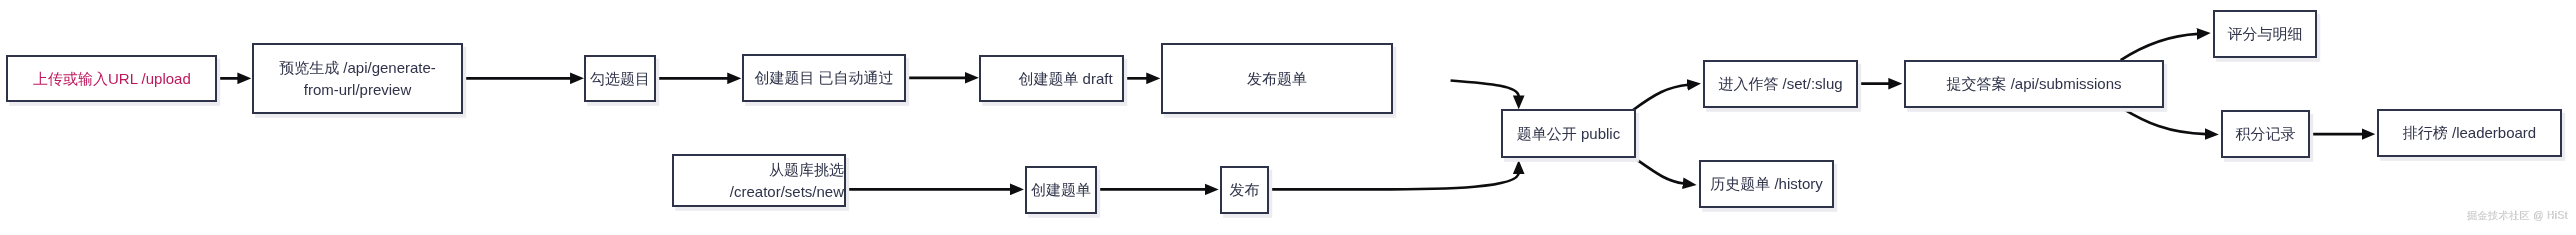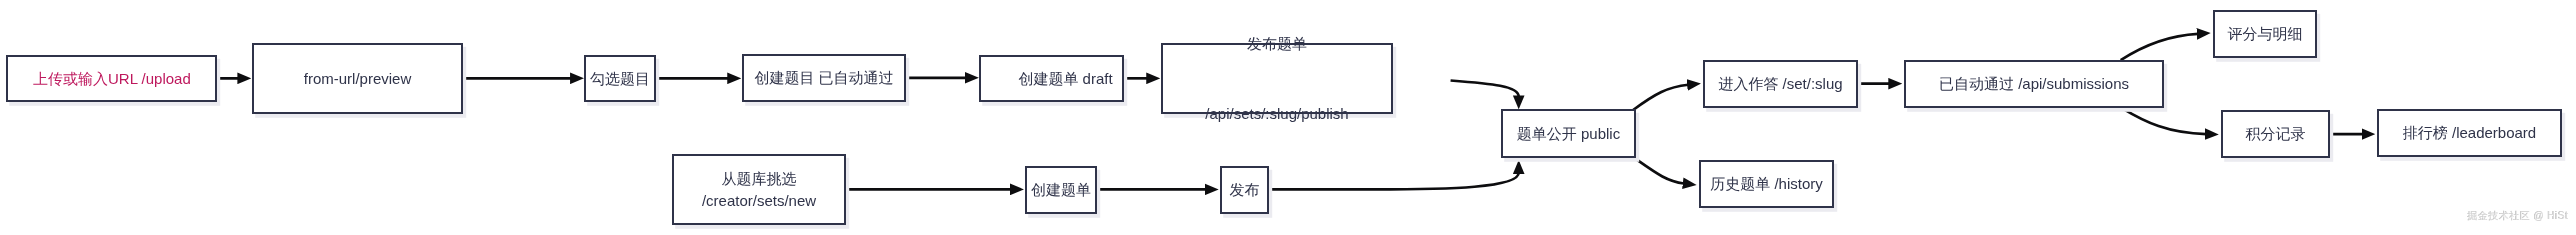--- a/index.html
+++ b/index.html
@@ -74,54 +74,54 @@
         <path d="M 3955 202 C 3998 228 4040 248 4111 250" fill="none" stroke="#0d0d0f" stroke-width="5" marker-end="url(#arrowhead)"></path>
         <path d="M 4303 250 H 4403" fill="none" stroke="#0d0d0f" stroke-width="5" marker-end="url(#arrowhead)"></path>
       </g>
   </svg>
 
   <div id="node-layer">
       <div class="flow-node" style="left: 6.4px; top: 55px; width: 211px; height: 47px; border-color: rgb(47, 51, 73); color: #be185d;">
         <div class="node-line">上传或输入URL /upload</div>
       </div>
       <div class="flow-node" style="left: 252px; top: 43px; width: 211px; height: 71px; border-color: rgb(47, 51, 73); color: rgb(47, 51, 73);">
+        <div class="node-line">预览生成 /api/generate-</div>
         <div class="node-line">from-url/preview</div>
       </div>
       <div class="flow-node" style="left: 584px; top: 55px; width: 72px; height: 47px; border-color: rgb(47, 51, 73); color: rgb(47, 51, 73);">
         <div class="node-line">勾选题目</div>
       </div>
       <div class="flow-node" style="left: 742px; top: 54px; width: 164px; height: 48px; border-color: rgb(47, 51, 73); color: rgb(47, 51, 73);">
         <div class="node-line">创建题目 已自动通过</div>
       </div>
       <div class="flow-node" style="left: 979px; top: 55px; width: 145px; height: 47px; border-color: rgb(47, 51, 73); color: rgb(47, 51, 73); padding-left: 28px;">
         <div class="node-line">创建题单 draft</div>
       </div>
       <div class="flow-node" style="left: 1161px; top: 43px; width: 232px; height: 71px; border-color: rgb(47, 51, 73); color: rgb(47, 51, 73); gap: 48px;">
         <div class="node-line">发布题单</div>
-        <div class="node-line">/api/sets/:slug/publish</div>
       </div>
       <div class="flow-node" style="left: 1501px; top: 109px; width: 135px; height: 49px; border-color: rgb(47, 51, 73); color: rgb(47, 51, 73);">
         <div class="node-line">题单公开 public</div>
       </div>
       <div class="flow-node" style="left: 1703px; top: 60px; width: 155px; height: 48px; border-color: rgb(47, 51, 73); color: rgb(47, 51, 73);">
         <div class="node-line">进入作答 /set/:slug</div>
       </div>
       <div class="flow-node" style="left: 1904px; top: 60px; width: 260px; height: 48px; border-color: rgb(47, 51, 73); color: rgb(47, 51, 73);">
-        <div class="node-line">已自动通过 /api/submissions</div>
+        <div class="node-line">提交答案 /api/submissions</div>
       </div>
       <div class="flow-node" style="left: 2213px; top: 9.7px; width: 104px; height: 48px; border-color: rgb(47, 51, 73); color: rgb(47, 51, 73);">
         <div class="node-line">评分与明细</div>
       </div>
-      <div class="flow-node" style="left: 2221px; top: 110px; width: 109px; height: 48px; border-color: rgb(47, 51, 73); color: rgb(47, 51, 73);">
+      <div class="flow-node" style="left: 2221px; top: 110px; width: 89px; height: 48px; border-color: rgb(47, 51, 73); color: rgb(47, 51, 73);">
         <div class="node-line">积分记录</div>
       </div>
       <div class="flow-node" style="left: 2377px; top: 109px; width: 185px; height: 48px; border-color: rgb(47, 51, 73); color: rgb(47, 51, 73);">
         <div class="node-line">排行榜 /leaderboard</div>
       </div>
-      <div class="flow-node" style="left: 672px; top: 154px; width: 174px; height: 71px; border-color: rgb(47, 51, 73); color: rgb(47, 51, 73);">
+      <div class="flow-node" style="left: 672px; top: 154px; width: 174px; height: 53px; border-color: rgb(47, 51, 73); color: rgb(47, 51, 73); align-items: flex-end;">
         <div class="node-line">从题库挑选</div>
         <div class="node-line">/creator/sets/new</div>
       </div>
       <div class="flow-node" style="left: 1025px; top: 166px; width: 72px; height: 48px; border-color: rgb(47, 51, 73); color: rgb(47, 51, 73);">
         <div class="node-line">创建题单</div>
       </div>
       <div class="flow-node" style="left: 1220px; top: 166px; width: 49px; height: 48px; border-color: rgb(47, 51, 73); color: rgb(47, 51, 73);">
         <div class="node-line">发布</div>
       </div>
       <div class="flow-node" style="left: 1699px; top: 160px; width: 135px; height: 48px; border-color: rgb(47, 51, 73); color: rgb(47, 51, 73);">

